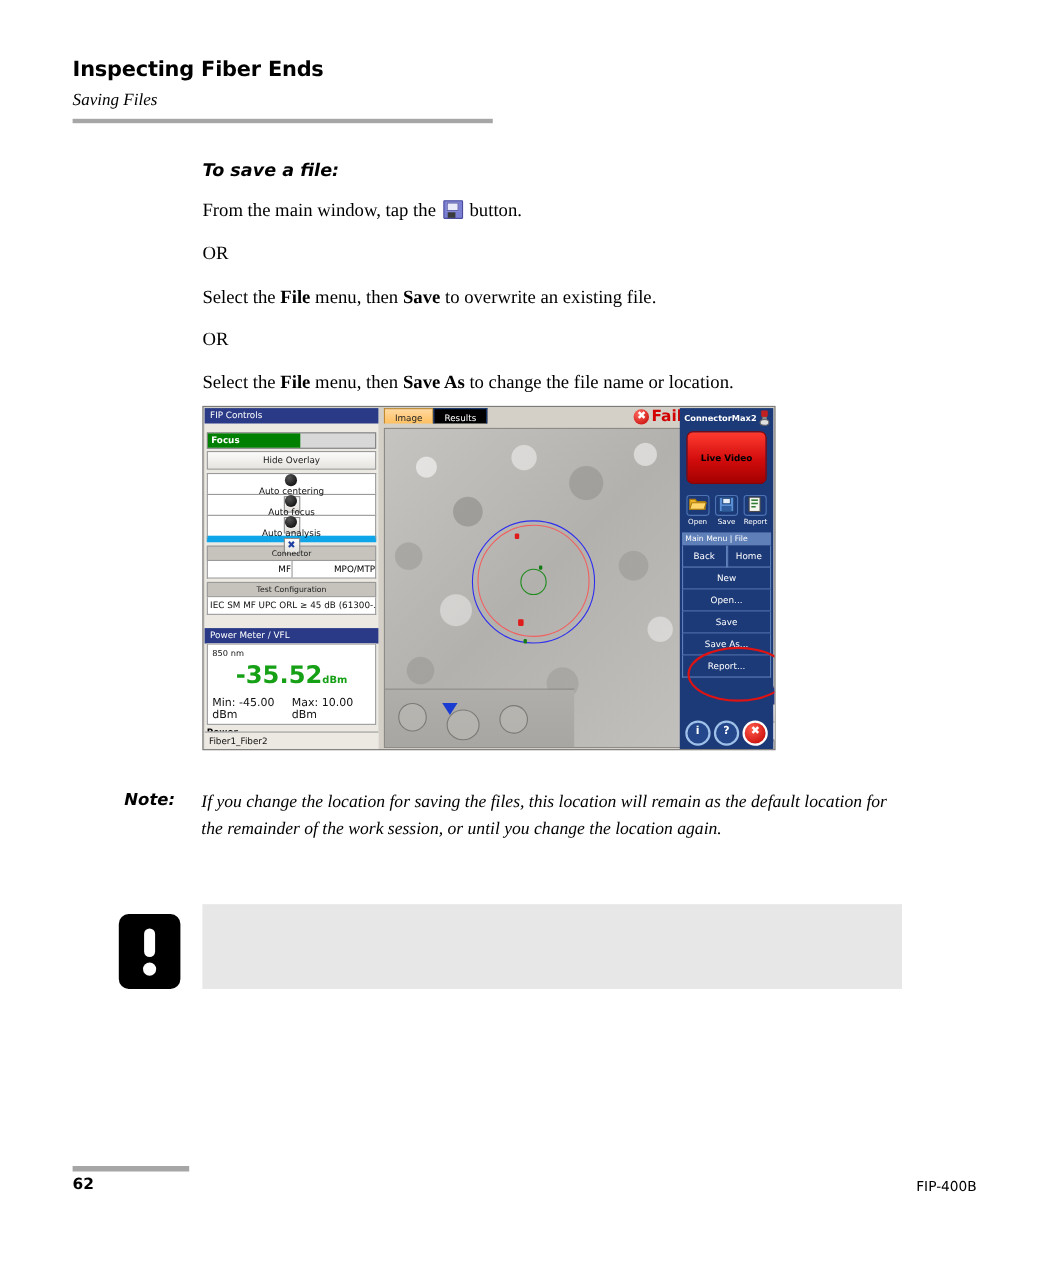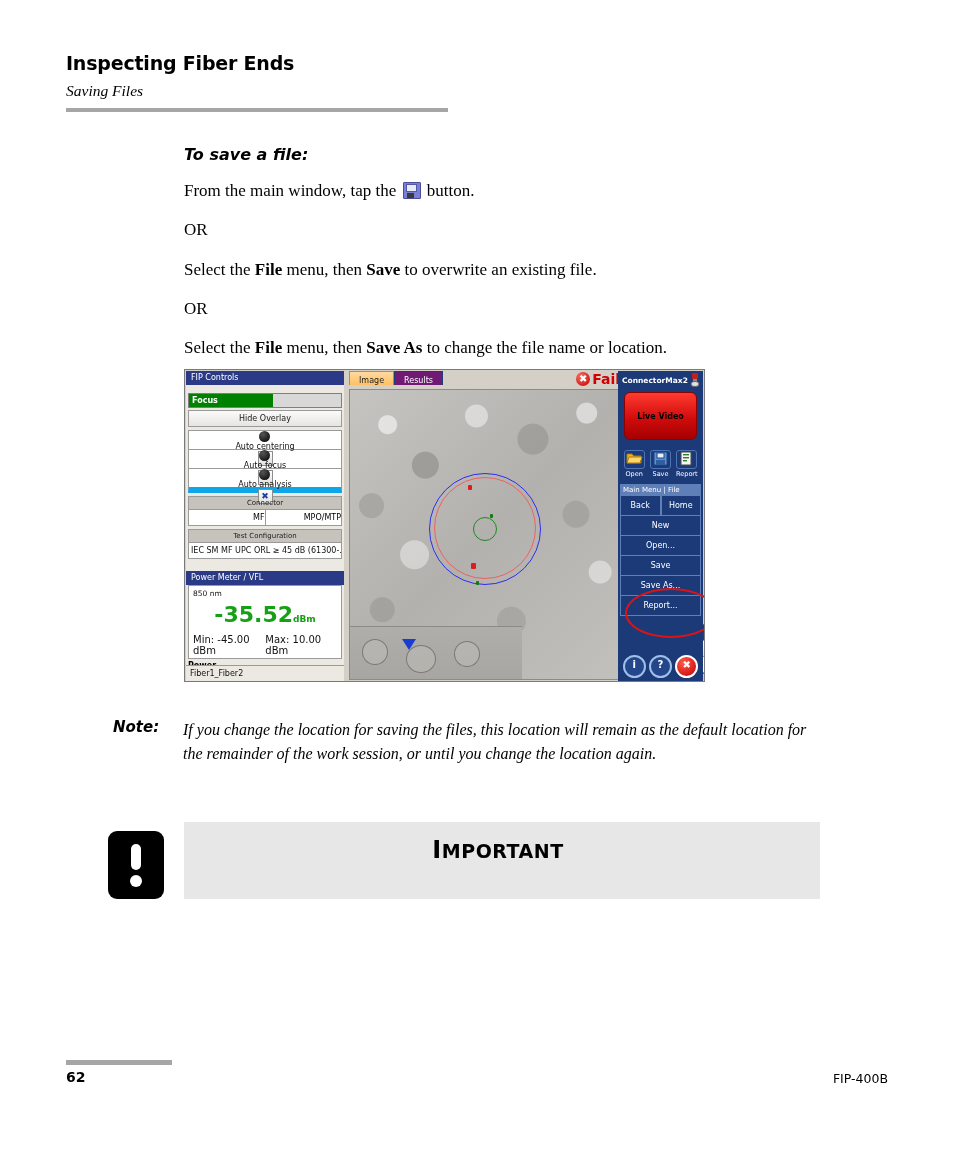--- a/index.html
+++ b/index.html
@@ -304,21 +304,21 @@
     height: 14px;
     box-sizing: border-box;
   }
   .tab-active {
     background: linear-gradient(#ffd9a0,#ffc060);
     color: #222;
     border: 1px solid #c08a30;
     border-bottom: none;
   }
   .tab-inactive {
-    background: #701a75;
+    background: #000000;
     color: #ffffff;
     border: 1px solid #1d3d7a;
     border-bottom: none;
   }
   .fail-badge {
     position: absolute;
     right: 2px; top: 1px;
     display: flex;
     align-items: center;
     gap: 2px;
@@ -901,19 +901,18 @@
 </div>
 
 <div class="note">
   <div class="note-label">Note:</div>
   <div class="note-text">If you change the location for saving the files, this location will remain as the default location for the remainder of the work session, or until you change the location again.</div>
 </div>
 
 <div class="important-wrap">
   <div class="important-icon"></div>
   <div class="important-box">
-    <div class="important-title"><span>I</span><span class="small-caps">MPORTANT</span></div>
   </div>
 </div>
 
 <div class="footer-rule"></div>
 <div class="footer-page">62</div>
 <div class="footer-model">FIP-400B</div>
 
 </body></html>

